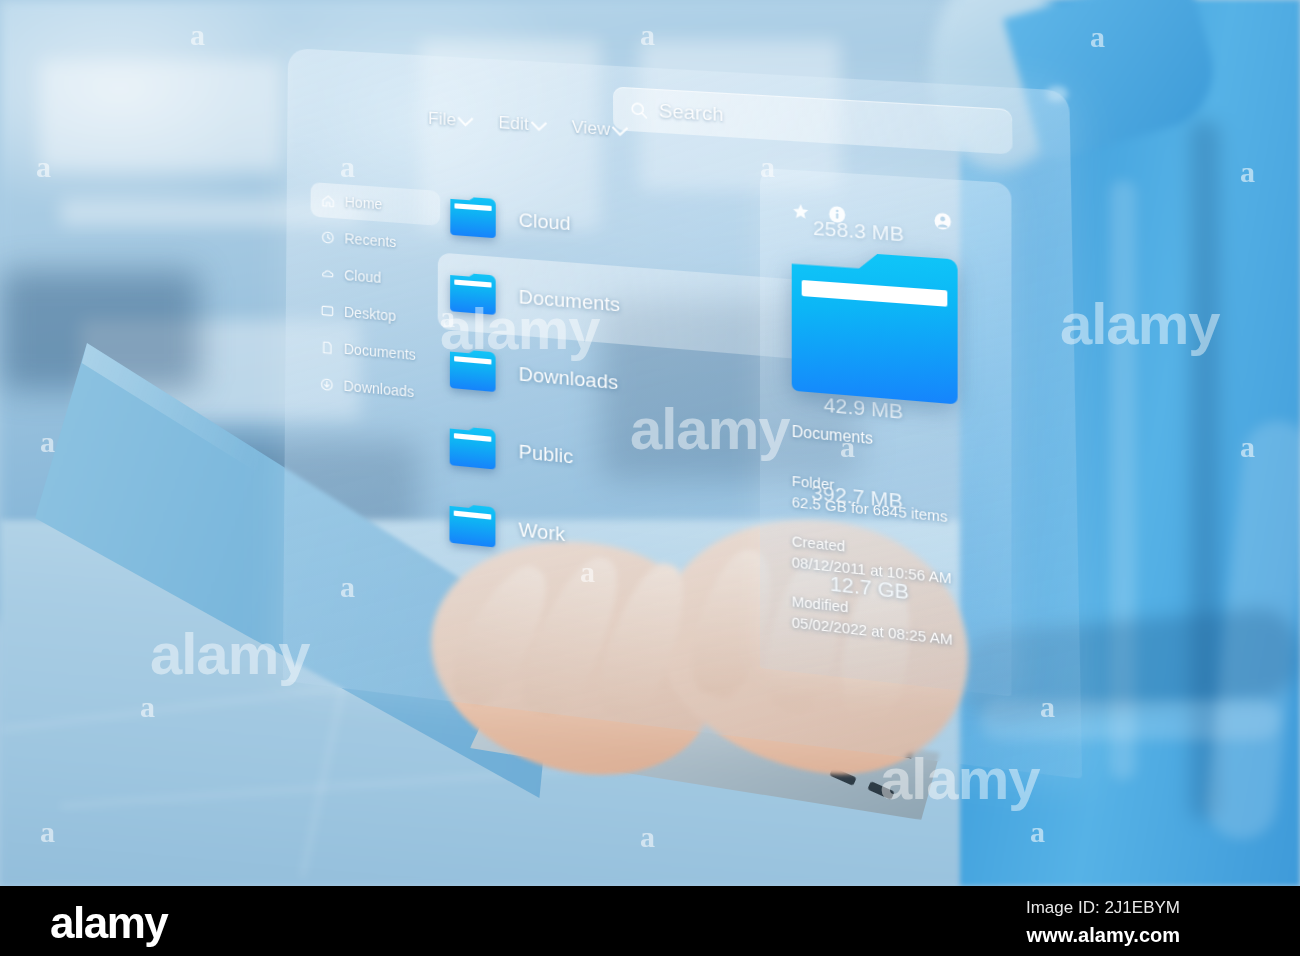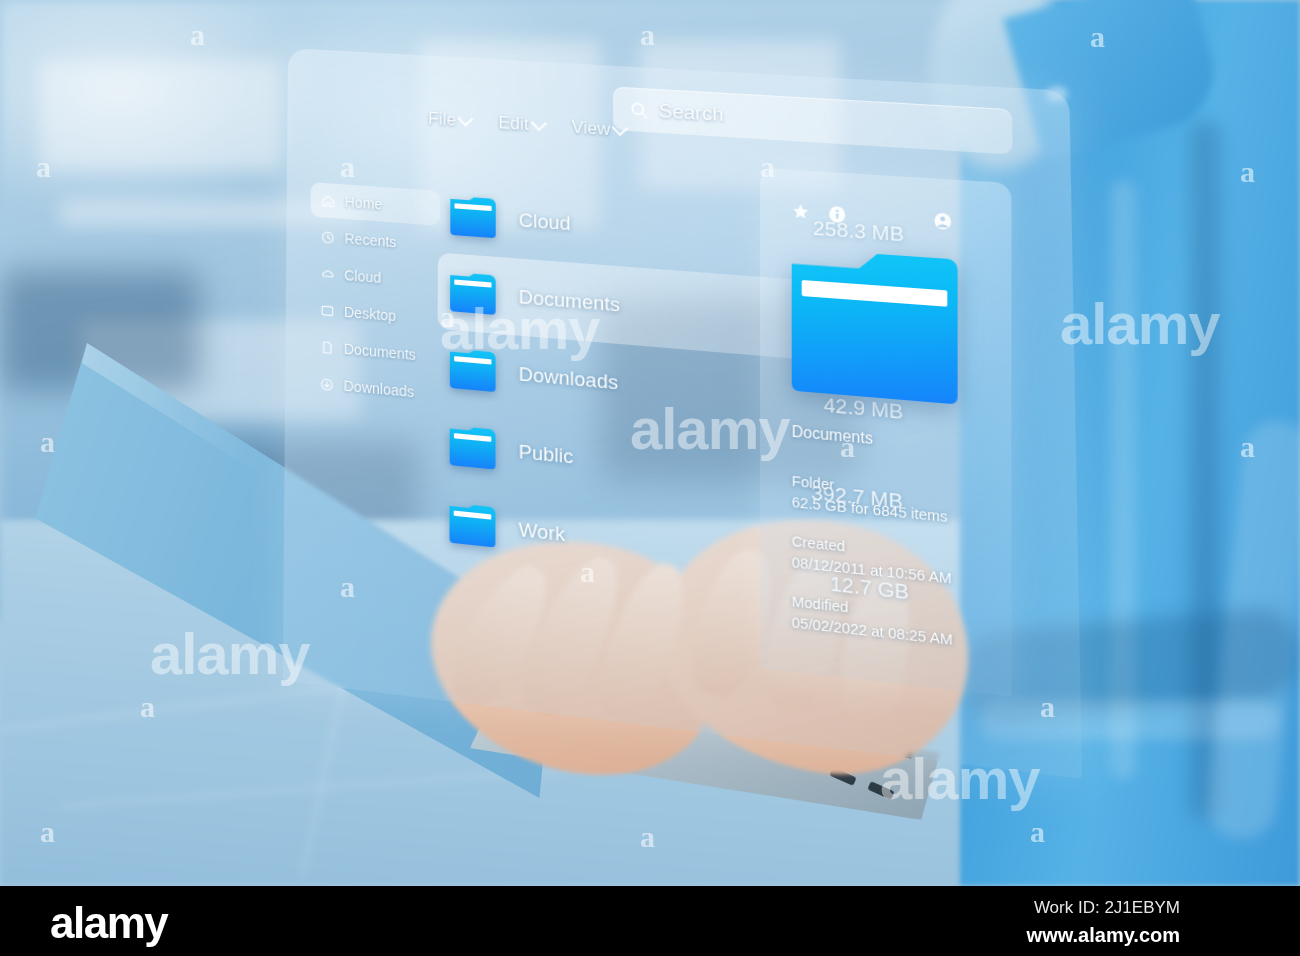--- a/index.html
+++ b/index.html
@@ -397,17 +397,17 @@
   <div class="wm-a" style="left:40px;  top:815px;">a</div>
 
   <div class="wm-word" style="left:440px; top:295px;">alamy</div>
   <div class="wm-word" style="left:150px; top:620px;">alamy</div>
   <div class="wm-word" style="left:630px; top:395px;">alamy</div>
   <div class="wm-word" style="left:1060px;top:290px;">alamy</div>
   <div class="wm-word" style="left:880px; top:745px;">alamy</div>
 
   <div class="footer">
     <div class="fa-logo">alamy</div>
-    <div class="f-id">Work ID: 2J1EBYM</div>
+    <div class="f-id">Image ID: 2J1EBYM</div>
     <div class="f-url">www.alamy.com</div>
   </div>
 
 </div>
 
 </body></html>

